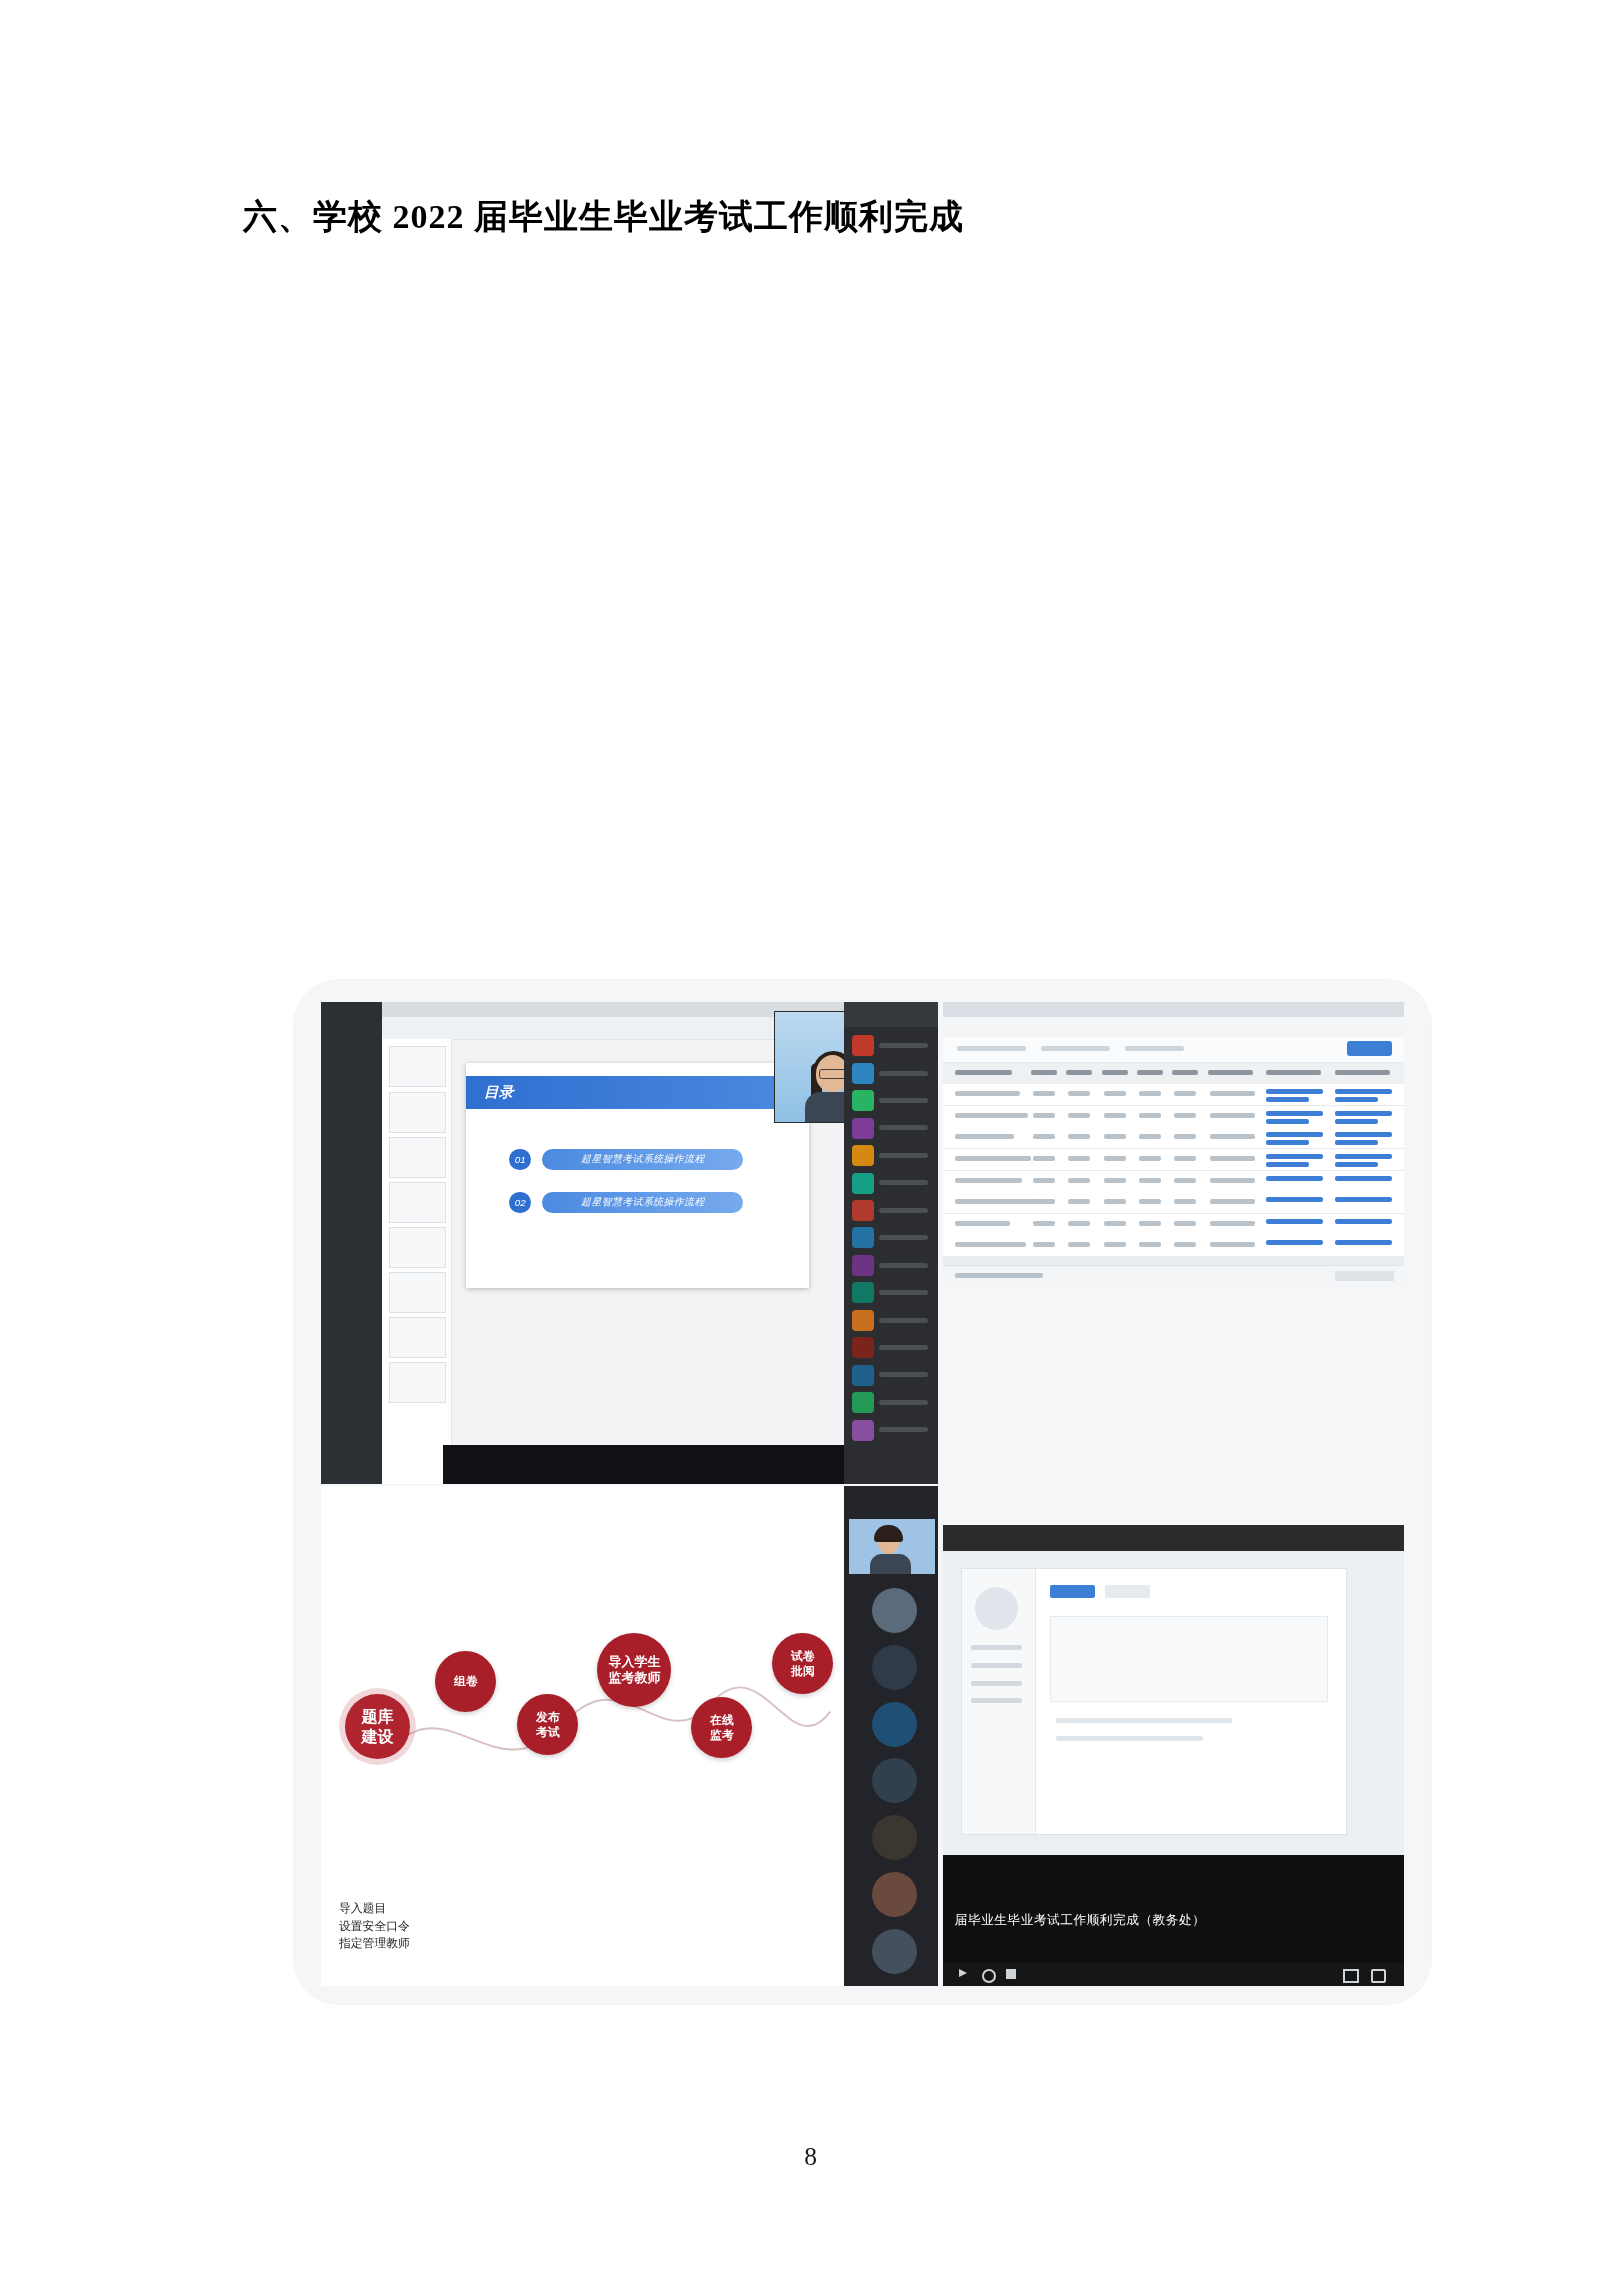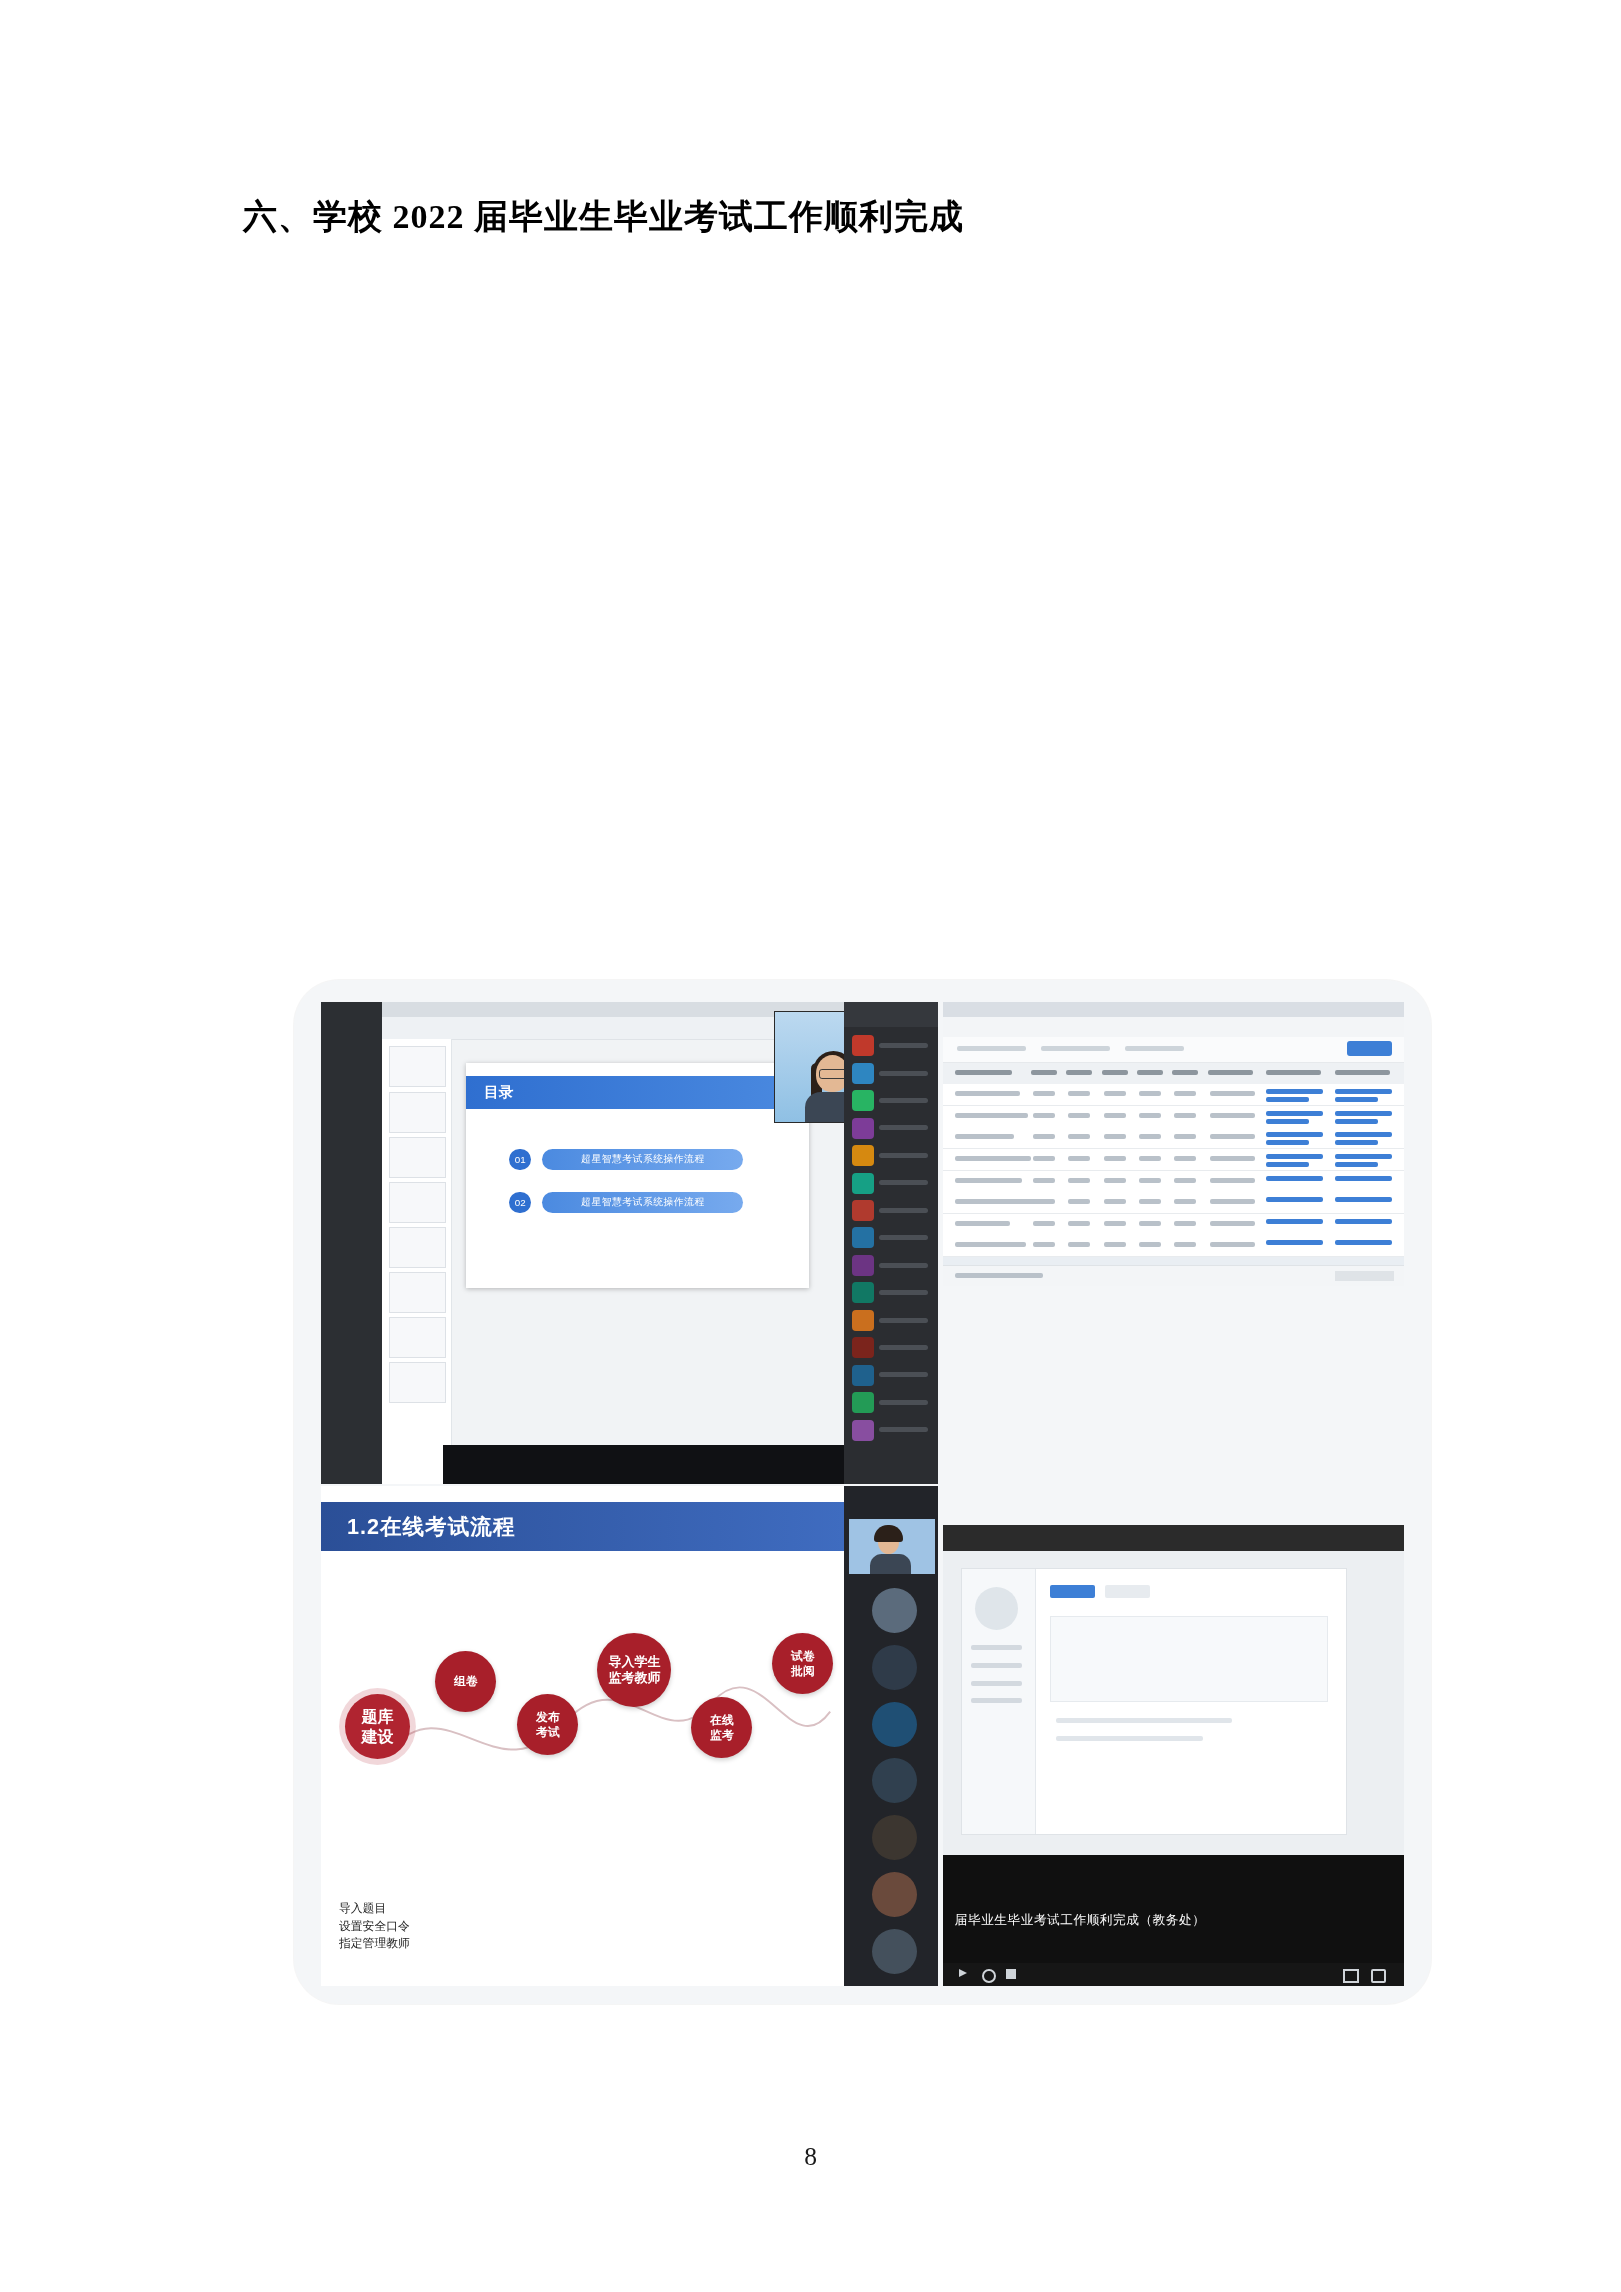--- a/index.html
+++ b/index.html
@@ -65,21 +65,21 @@
     border-radius: 45px;
     overflow: hidden;
     box-shadow: 0 0 0 1px rgba(0,0,0,0.04);
   }
   .quad {
     position: absolute;
     overflow: hidden;
     background: #000;
   }
   
-  .q-tl { left: 27.4px; top: 21.6px; width: 617px; height: 482px; background:#1b1b1b; }
+  .q-tl { left: 27.4px; top: 21.6px; width: 617px; height: 482px; background:#1b1b1b;font-style:italic; }
   
   .q-bl { left: 27.4px; top: 506px; width: 617px; height: 500px; background:#151515; }
   
   .q-tr { left: 649px; top: 21.6px; width: 461px; height: 284px; background:#e9eef3; }
   
   .q-mr { left: 649px; top: 308px; width: 461px; height: 235px; background:#111; }
   
   .q-br { left: 649px; top: 545px; width: 461px; height: 461px; background:#101010; }
 
   
@@ -281,21 +281,20 @@
             <div class="avaName" style="top:370px"></div>
           <div class="ava" style="top:390px; background:#239b56"></div>
             <div class="avaName" style="top:398px"></div>
           <div class="ava" style="top:418px; background:#884ea0"></div>
             <div class="avaName" style="top:425px"></div>
         </div>
       </div>
 
       <div class="quad q-bl">
         <div class="bl-slide">
-          <div class="bl-title">1.2在线考试流程</div>
 
           <svg style="position:absolute;left:0;top:69px;width:100%;height:372px" viewBox="0 0 534 380" width="523" height="372">
             <path d="M70,200 C130,130 180,250 250,170 C310,105 350,210 400,150 C450,95 480,215 520,160" fill="none" stroke="#d9c0c3" stroke-width="2"></path>
           </svg>
 
           <div class="node ring" style="left:23.5px; top:208px; width:65px; height:65px; font-size:16px; white-space:pre">题库
 建设</div>
           <div class="node" style="left:114px; top:165px; width:61px; height:61px; white-space:pre">组卷</div>
           <div class="node" style="left:196px; top:208px; width:61px; height:61px; white-space:pre">发布
 考试</div>

